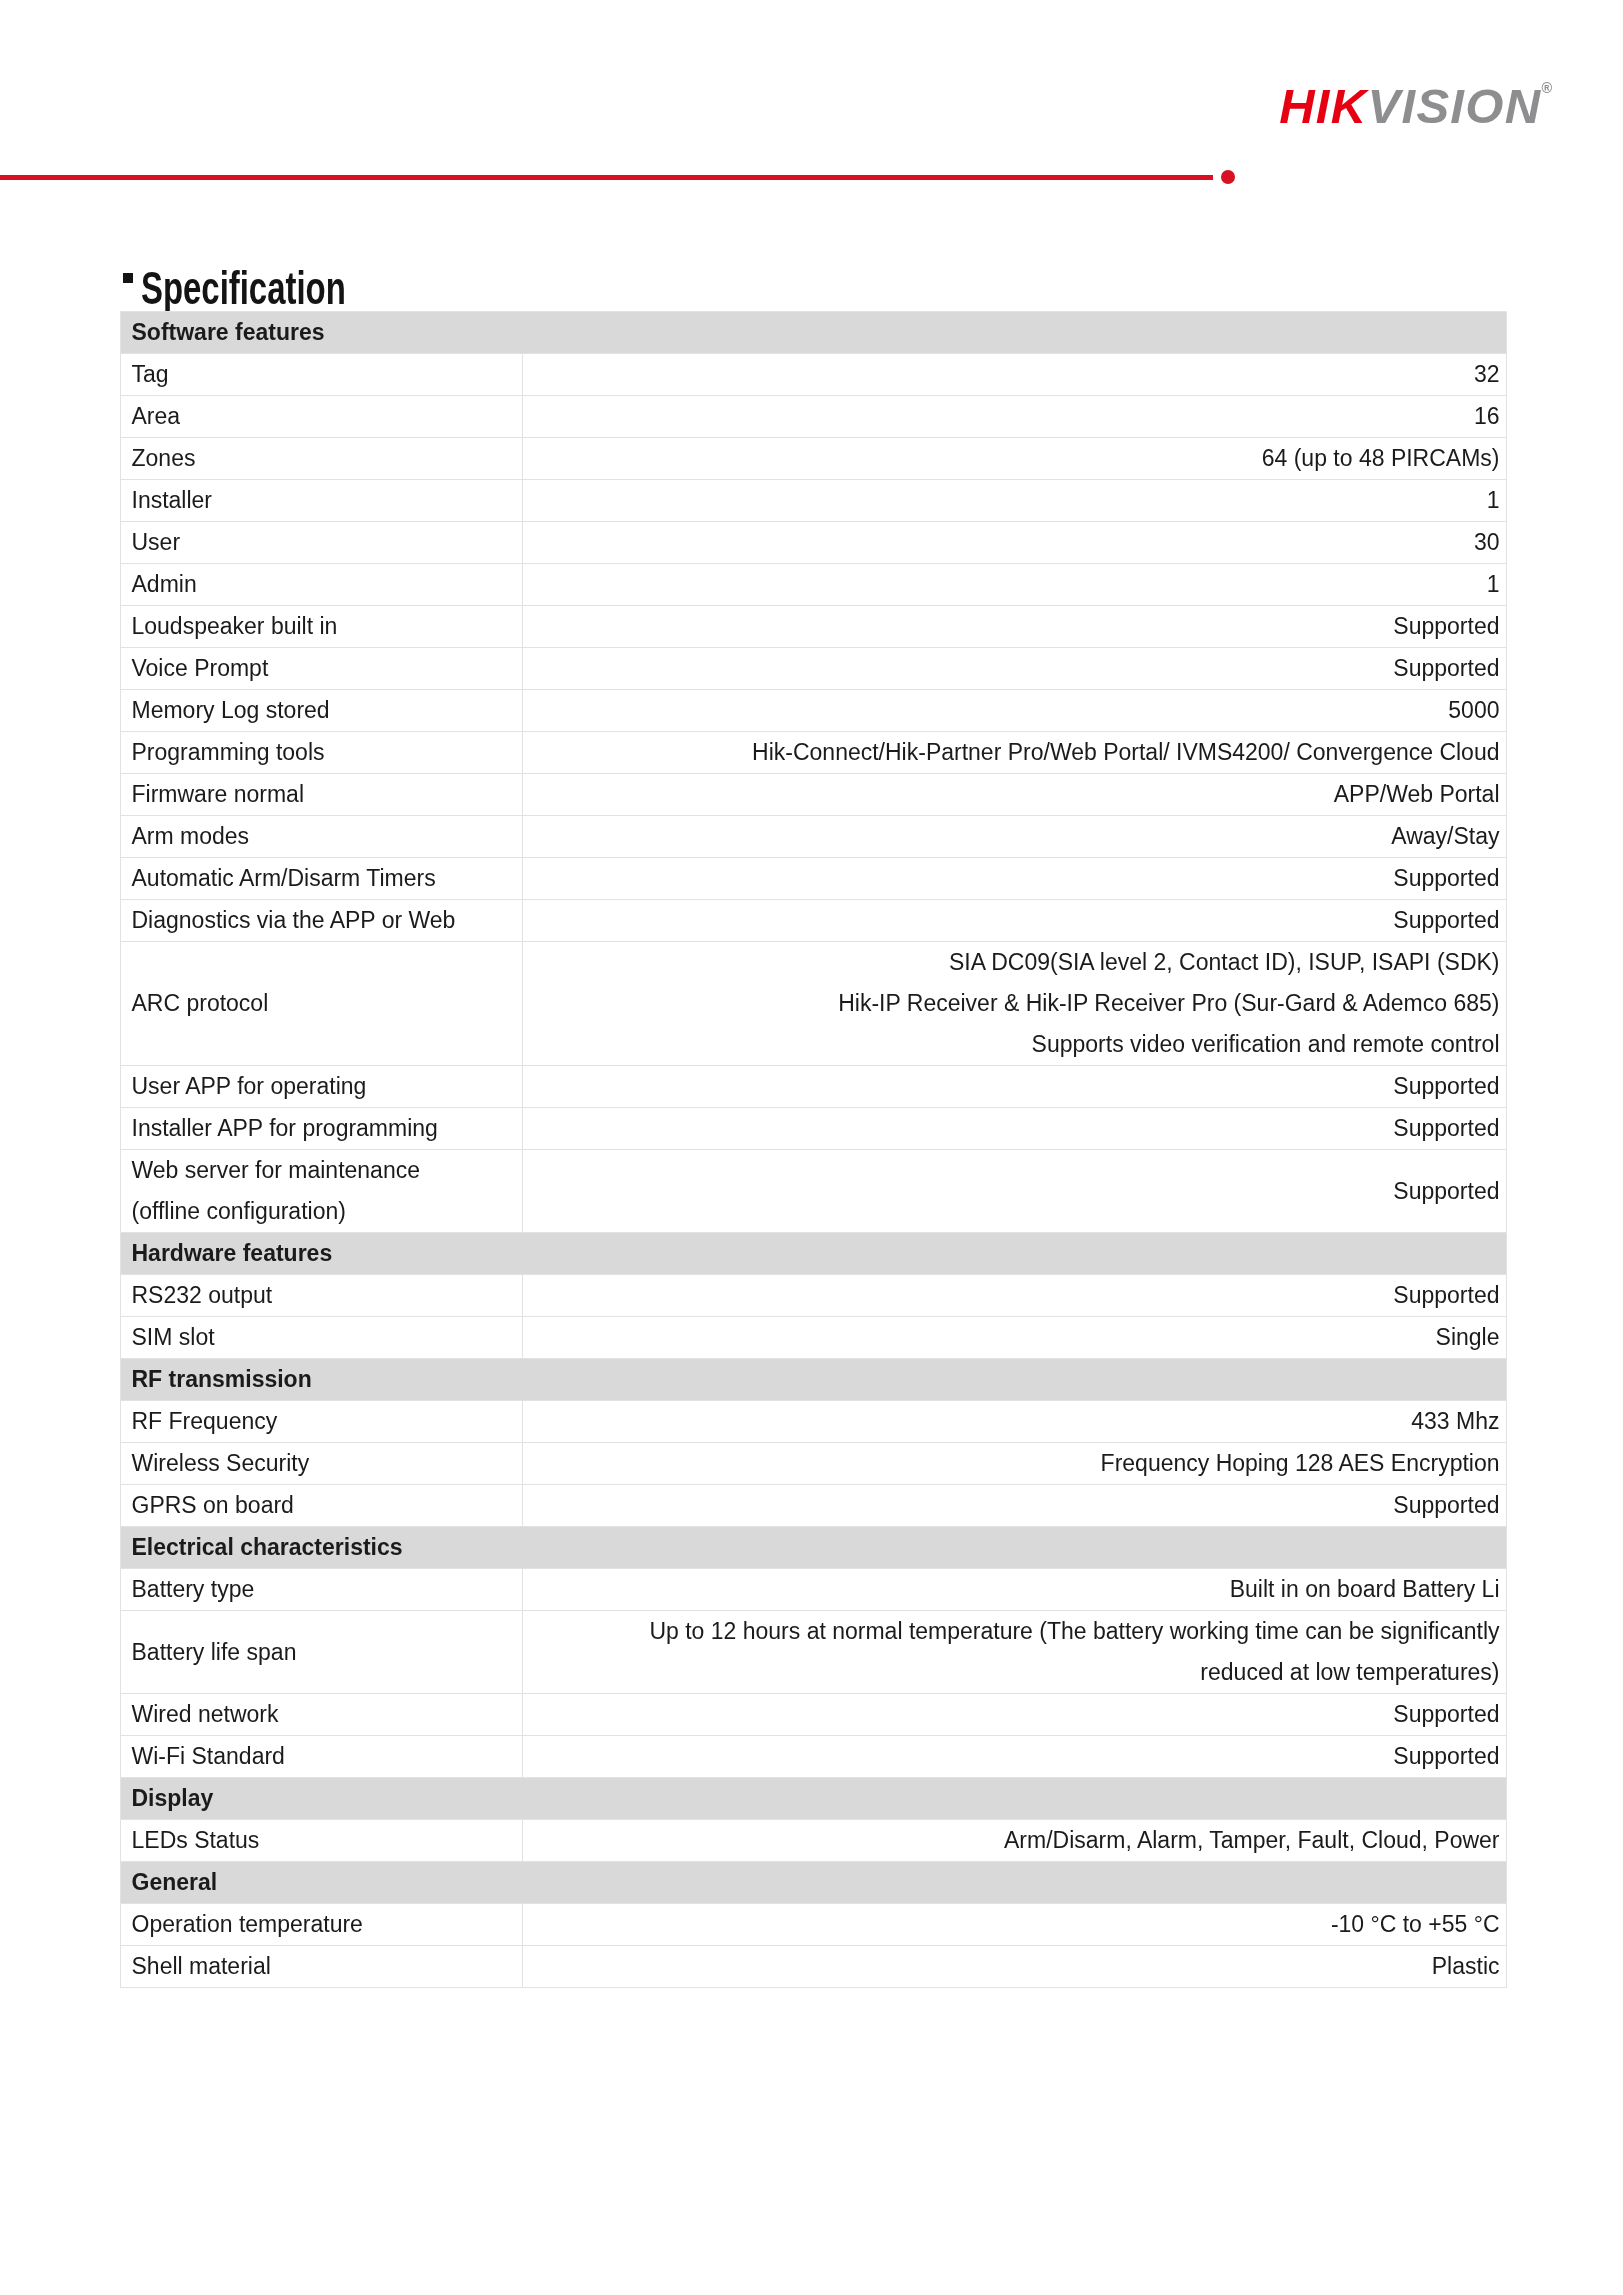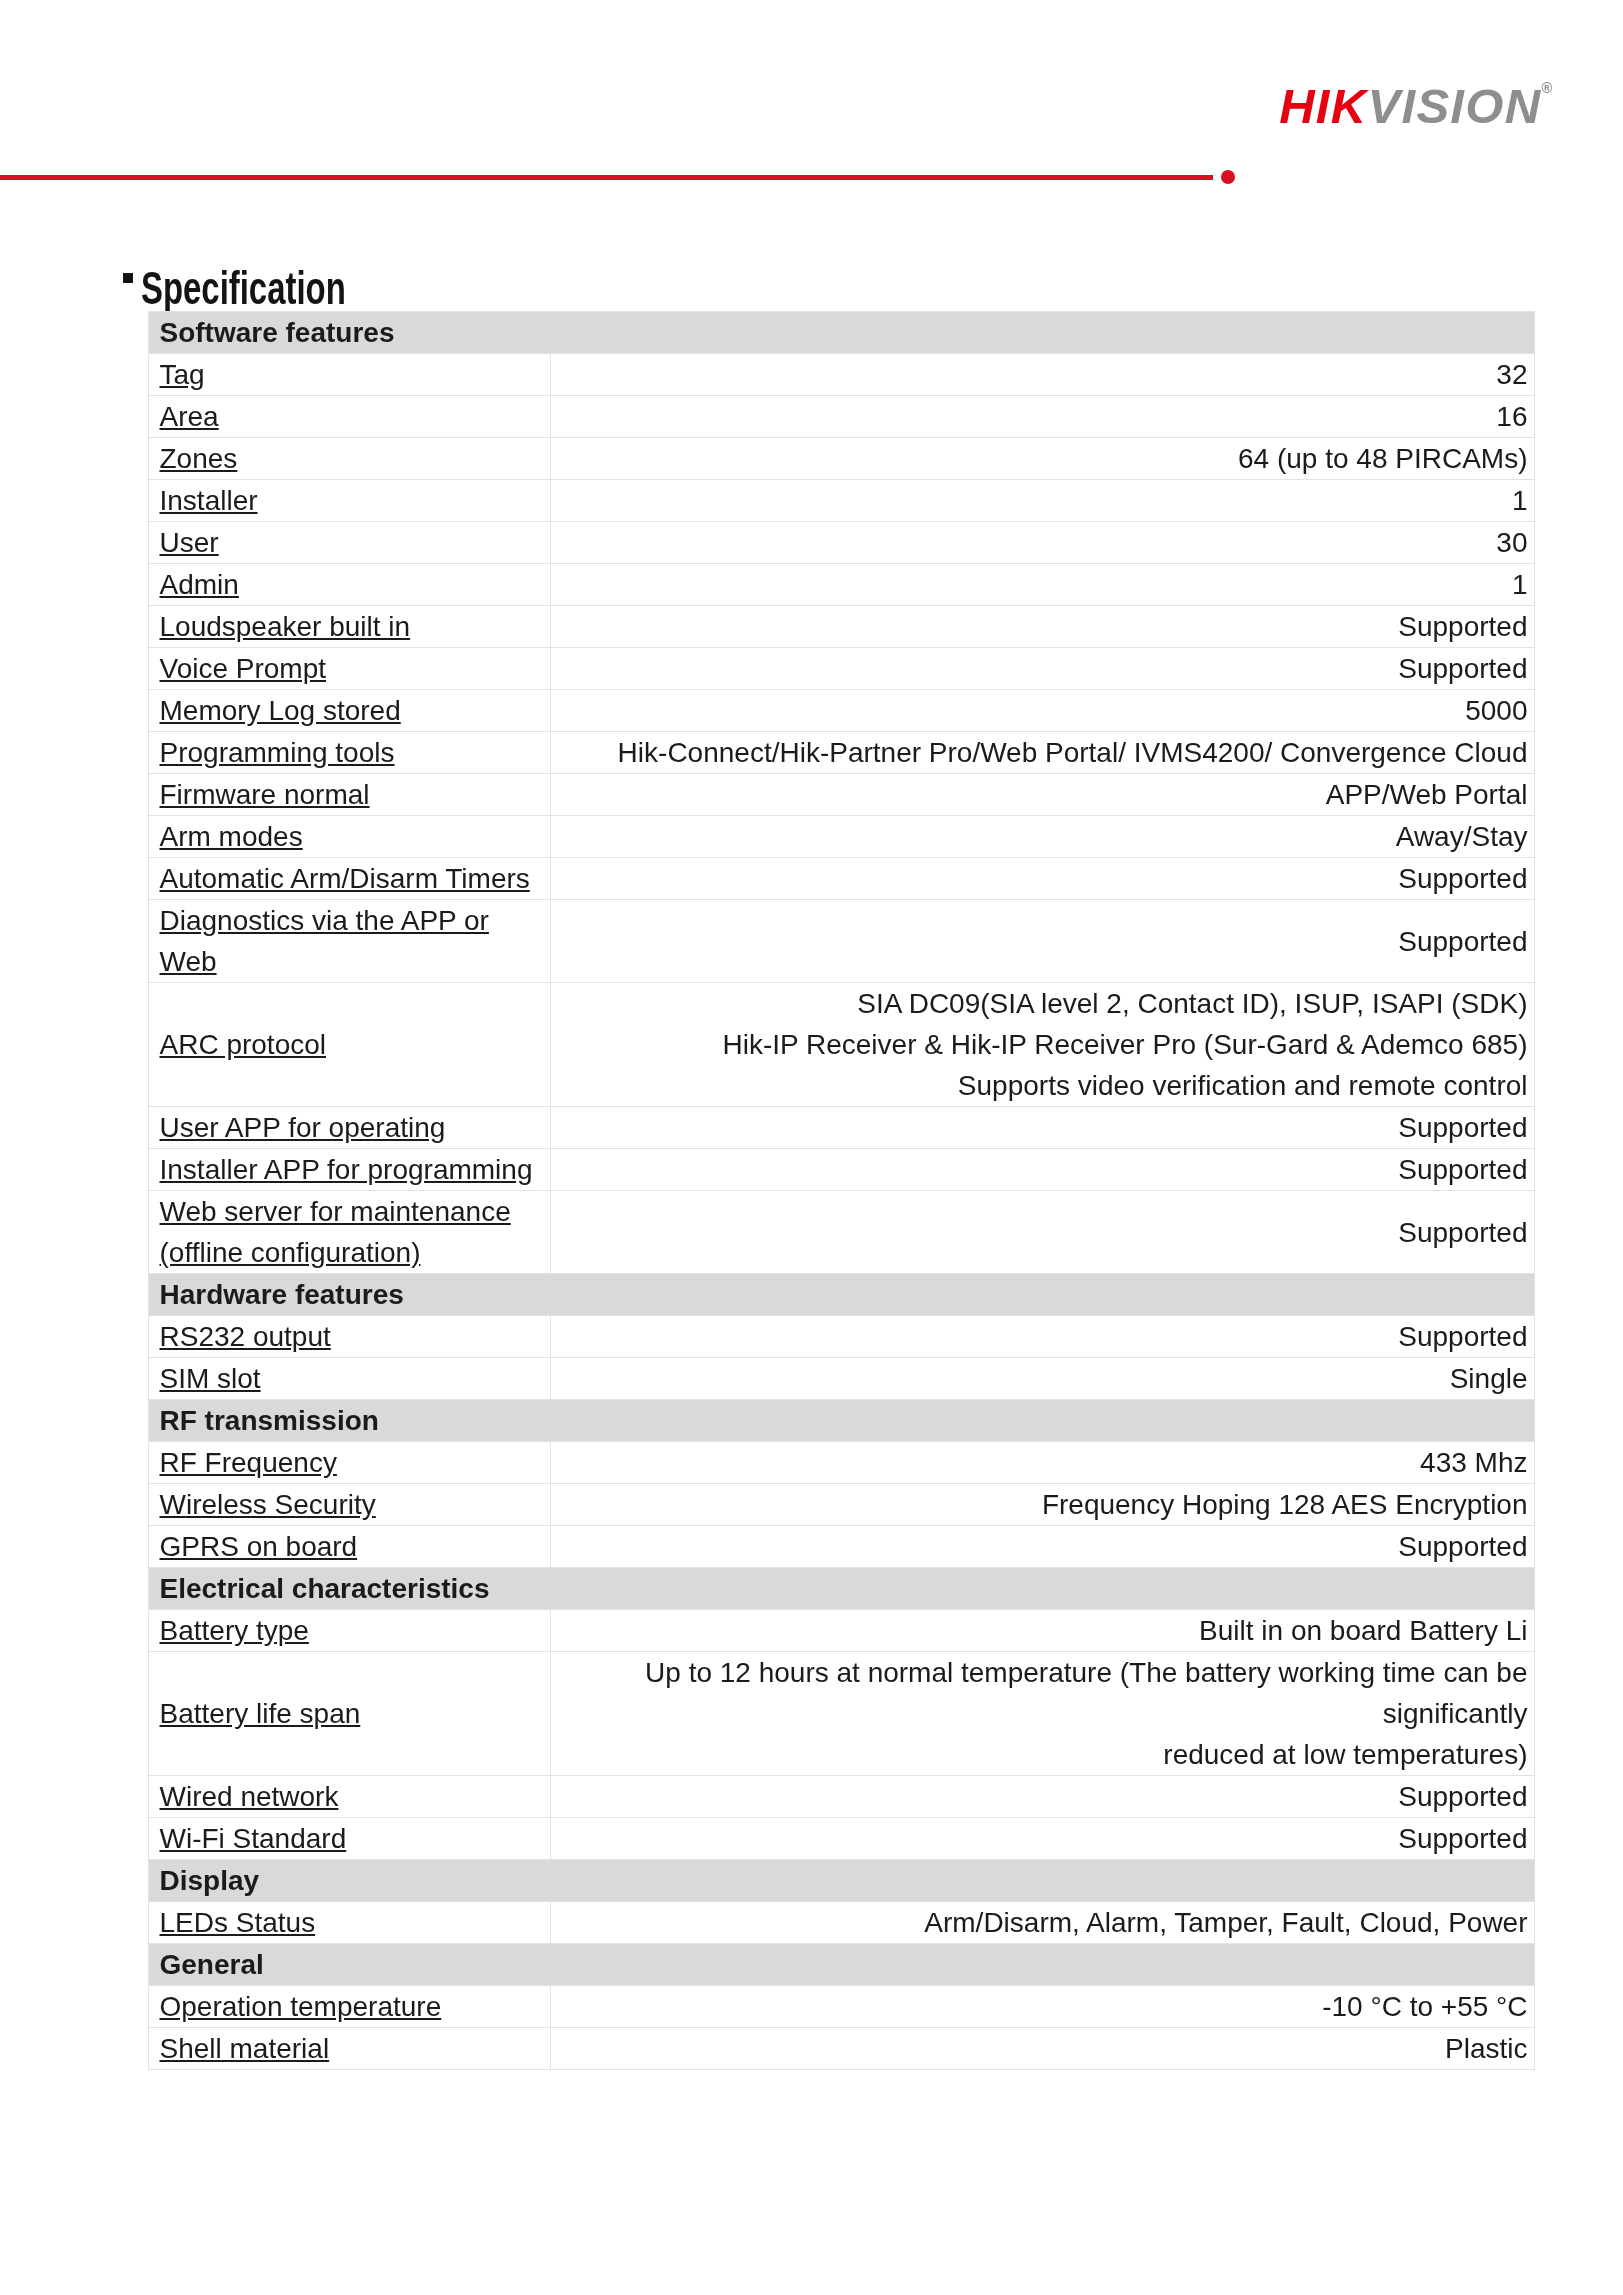--- a/index.html
+++ b/index.html
@@ -44,29 +44,29 @@
   }
   .page-heading{
     position:absolute;left:141px;top:264px;
     font-size:47px;font-weight:bold;line-height:1;color:#141414;
     transform:scaleX(0.70);transform-origin:left center;white-space:nowrap;
   }
   
   table.spec{
     position:absolute;left:120px;top:311px;width:1387px;
     border-collapse:collapse;table-layout:fixed;
-    font-size:28px;color:var(--text-dark);margin-left:28px;
+    font-size:23px;color:var(--text-dark);
   }
   table.spec col.c1{width:402px;}
   table.spec td{
     border:1.3px solid var(--border-gray);
     height:41px;line-height:41px;vertical-align:middle;
     white-space:pre-line;overflow:hidden;
   }
-  td.label-cell{padding-left:10.5px;padding-right:6.5px;text-decoration:underline;}
+  td.label-cell{padding-left:10.5px;padding-right:6.5px;}
   td.value-cell{padding-left:13px;padding-right:6.5px;text-align:right;}
   tr.section-row td{
     background:var(--section-bg);font-weight:bold;padding-left:10.5px;
   }
 </style>
 </head>
 <body>
 
 <div class="logo">
   <span class="hik">HIK</span><span class="vision">VISION</span><span class="reg">®</span>

